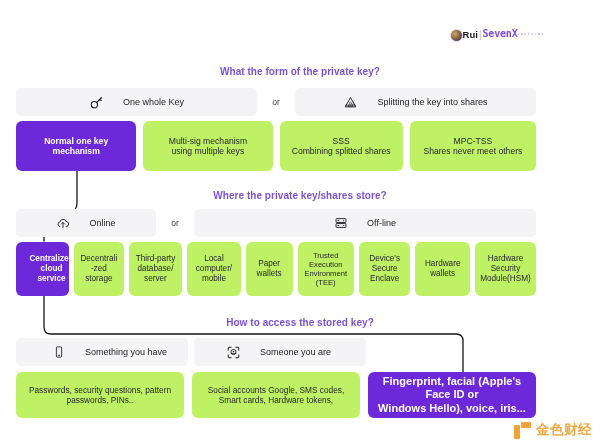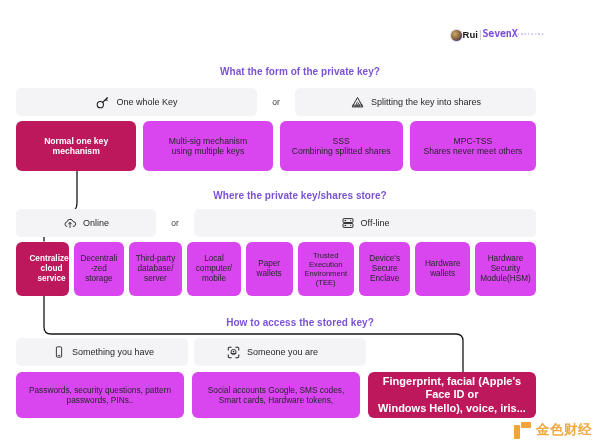--- a/index.html
+++ b/index.html
@@ -49,36 +49,36 @@
     font-size: 10px; font-weight: bold; color: #7b52d6; letter-spacing: 0.05px;
   }
 
   
   .band { position: absolute; display: flex; align-items: center; }
   .band-panel {
     background: #f4f4f6; border-radius: 5px; height: 100%;
     display: flex; align-items: center;
   }
   .band-label {
-    display: flex; align-items: center; gap: 6px;
+    display: flex; align-items: center; gap: 19px;
     font-size: 9px; color: #26262b;
   }
   .band-or {
     font-size: 8.5px; color: #3a3a40; text-align: center;
   }
 
   
   .cards { position: absolute; display: flex; }
   .card {
-    background: #d946ef; border-radius: 6px;
+    background: #bef264; border-radius: 6px;
     display: flex; flex-direction: column; align-items: center; justify-content: center;
     text-align: center; color: #26262b; line-height: 1.22;
     padding: 3px 3px;
   }
-  .card.accent { background: #be185d; color: #ffffff; font-weight: bold; }
+  .card.accent { background: #6d28d9; color: #ffffff; font-weight: bold; }
 
   
   .connectors { position: absolute; left: 0; top: 0; width: 600px; height: 445px; pointer-events: none; }
 
   
   .watermark {
     position: absolute; right: 8px; bottom: 6px;
     display: flex; align-items: center; gap: 5px;
   }
   .wm-mark { position: relative; width: 17px; height: 17px; flex: none; }

